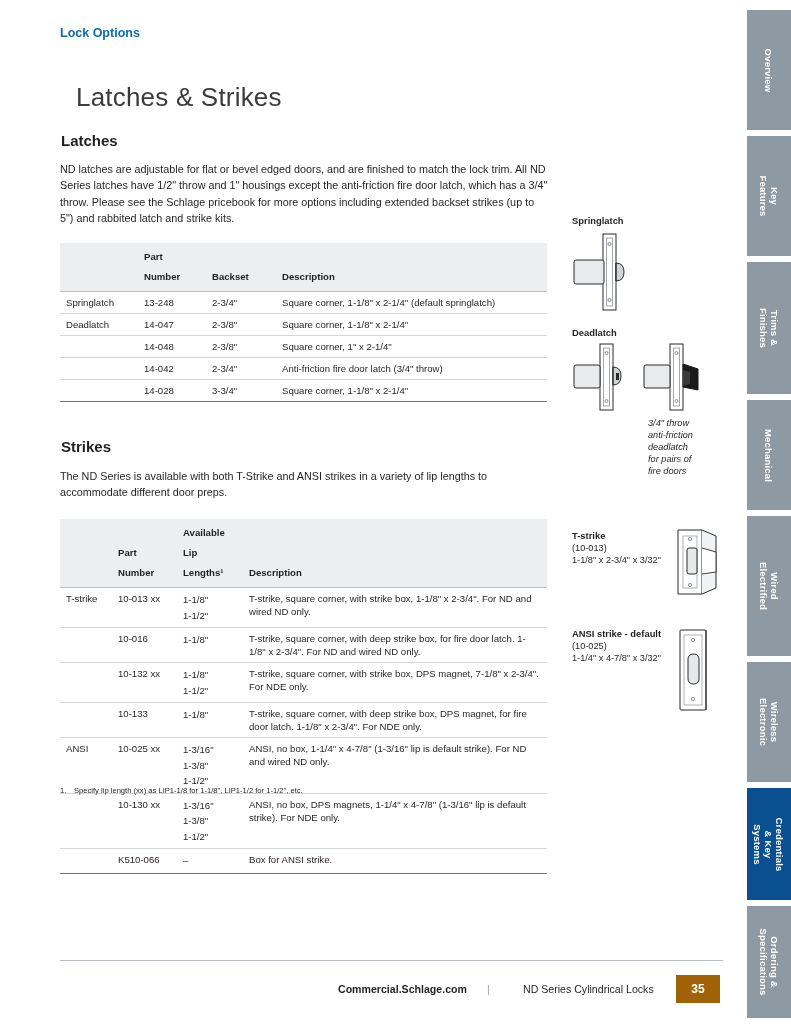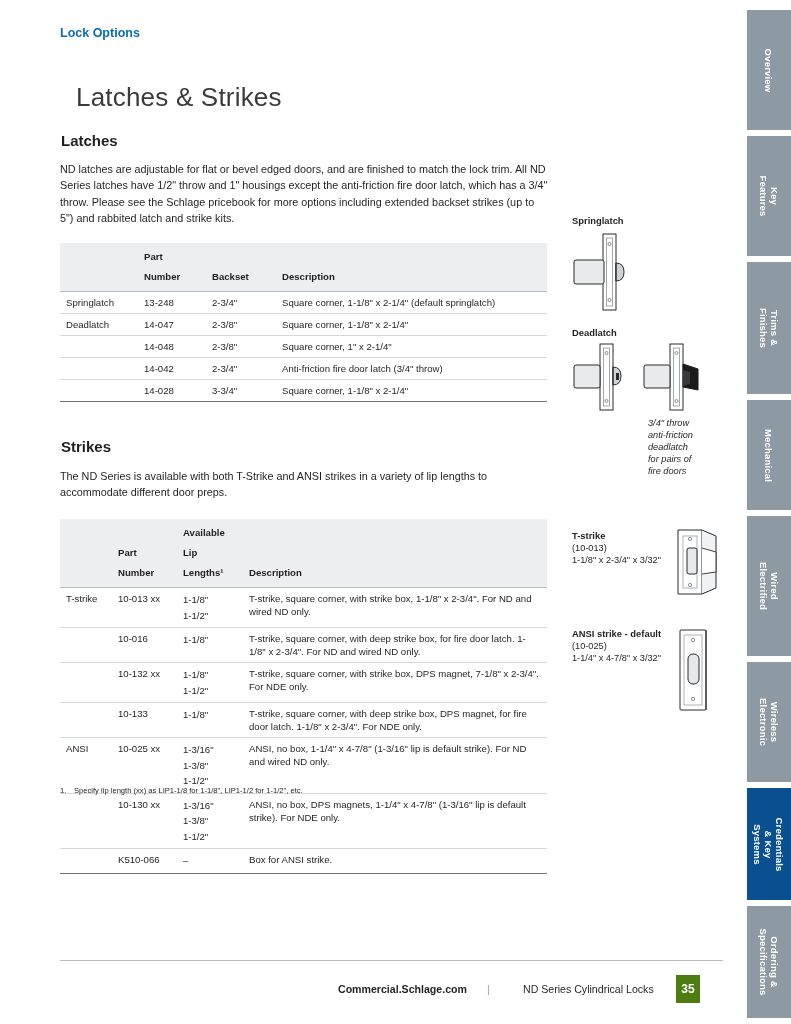--- a/index.html
+++ b/index.html
@@ -167,22 +167,22 @@
     top: 983px;
     font-size: 10.6px;
     color: #231f20;
   }
   .footer-site { left: 338px; font-weight: bold; }
   .footer-div  { left: 487px; color: #9aa1a7; }
   .footer-doc  { left: 523px; font-weight: normal; }
   .page-num-box {
     position: absolute;
     left: 676px; top: 975px;
-    width: 24px; height: 28px;
-    background: #4d7c0f;
+    width: 44px; height: 28px;
+    background: #a16207;
     color: #fff;
     font-size: 12px;
     font-weight: bold;
     display: flex; align-items: center; justify-content: center;
   }
 
   svg { display: block; }
 </style>
 </head>
 <body>

